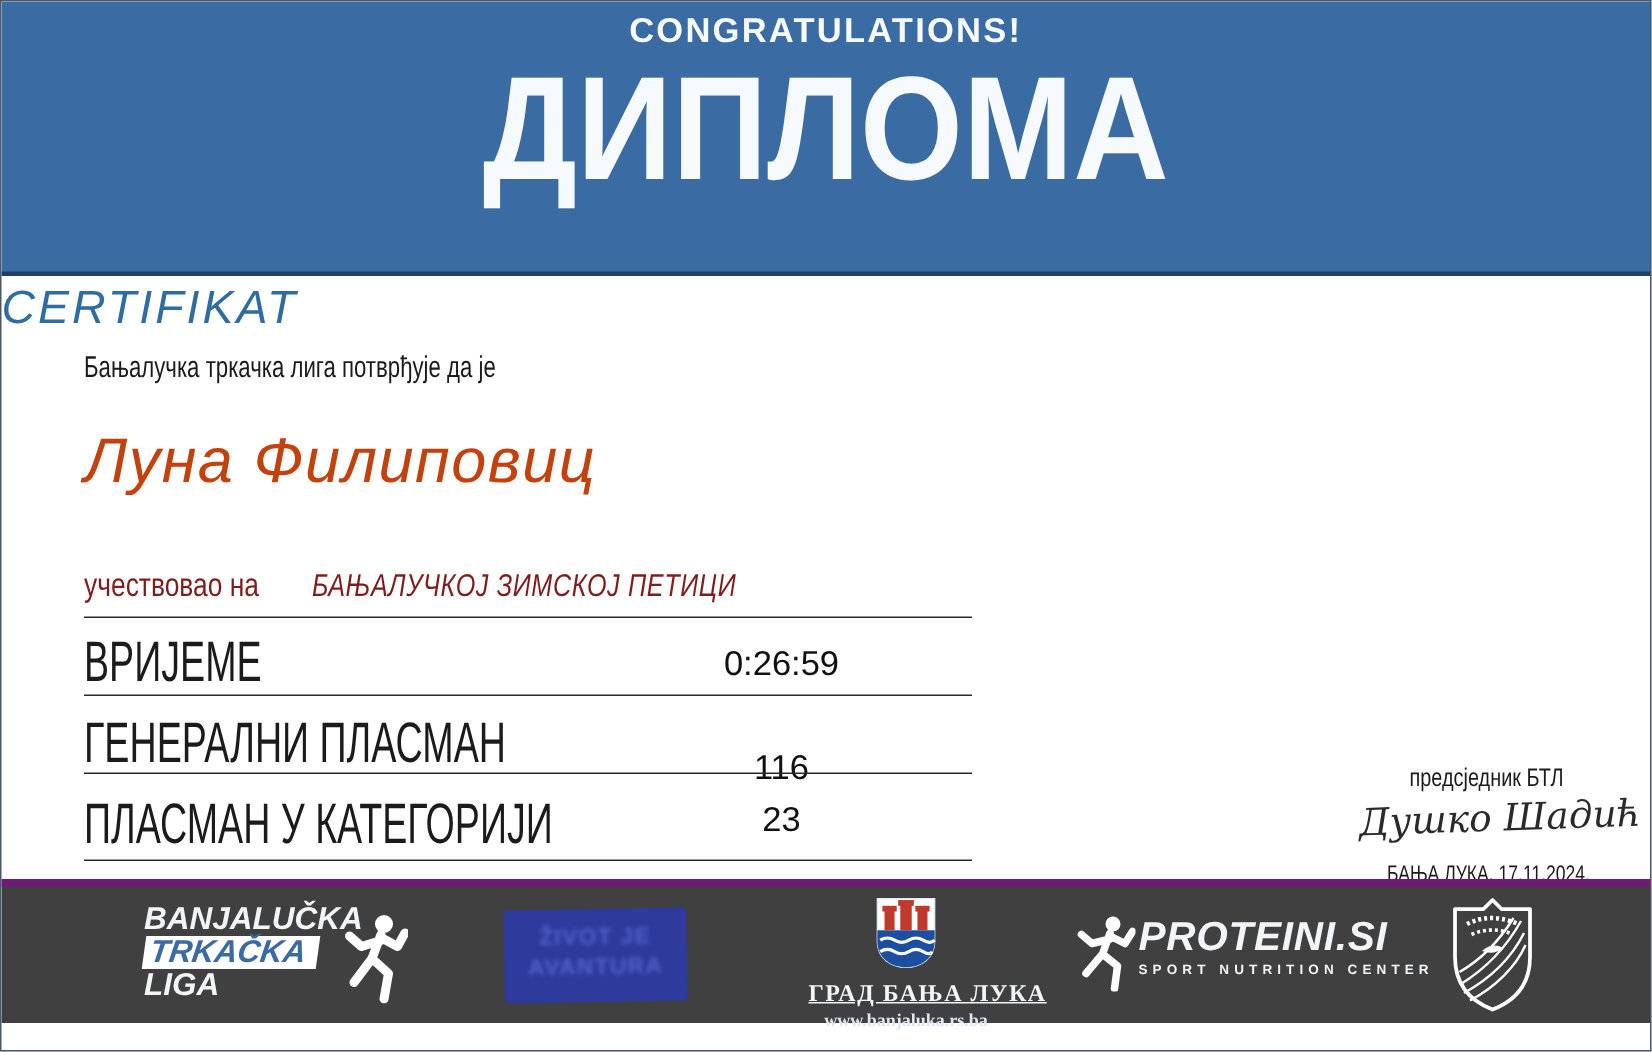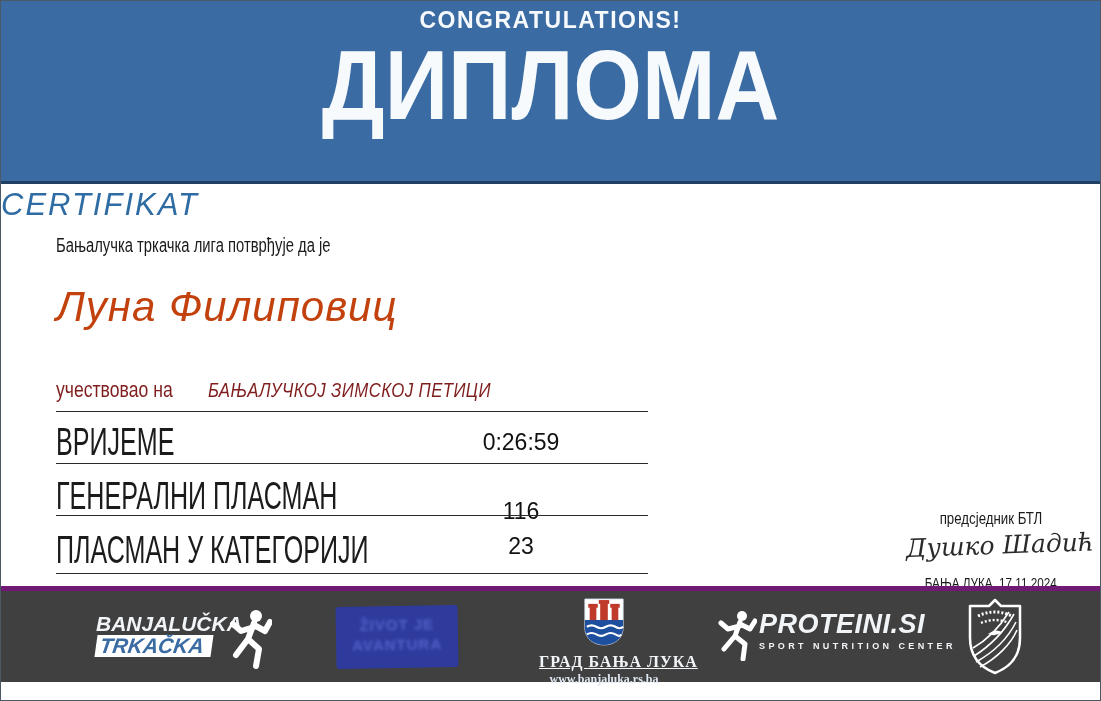--- a/index.html
+++ b/index.html
@@ -109,20 +109,21 @@
     <div class="sig-script">Душко Шадић</div>
     <div class="sig-date">БАЊА ЛУКА, 17.11.2024.</div>
   </div>
 
   <div class="footer">
 
     <div class="btl">
       <div class="btl-text">
         <div>BANJALUČKA</div>
         <div><span class="btl-band">TRKAČKA</span></div>
+        <div>LIGA</div>
       </div>
       <svg class="btl-runner" width="44" height="62" viewBox="0 0 44 62">
         <circle cx="28" cy="9" r="6" fill="#fff"></circle>
         <path d="M26 16 L20 32 L8 48 M20 32 L31 42 L28 59 M26 18 L37 24 L42 15 M26 20 L13 24 L5 17" stroke="#fff" stroke-width="6" fill="none" stroke-linecap="round" stroke-linejoin="round"></path>
       </svg>
     </div>
 
     <div class="stamp">
       <div>ŽIVOT JE</div>
       <div>AVANTURA</div>

